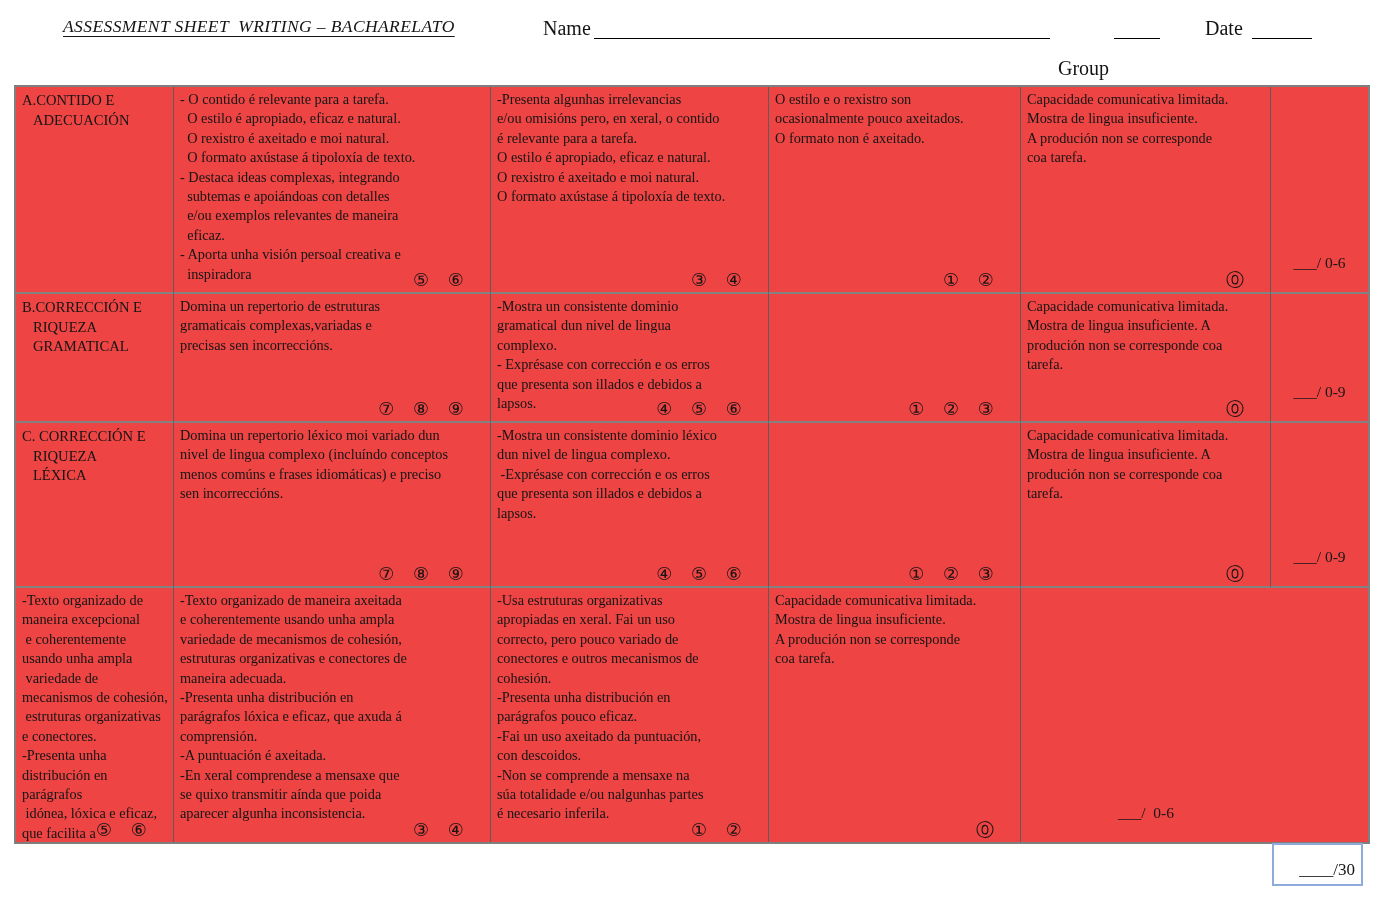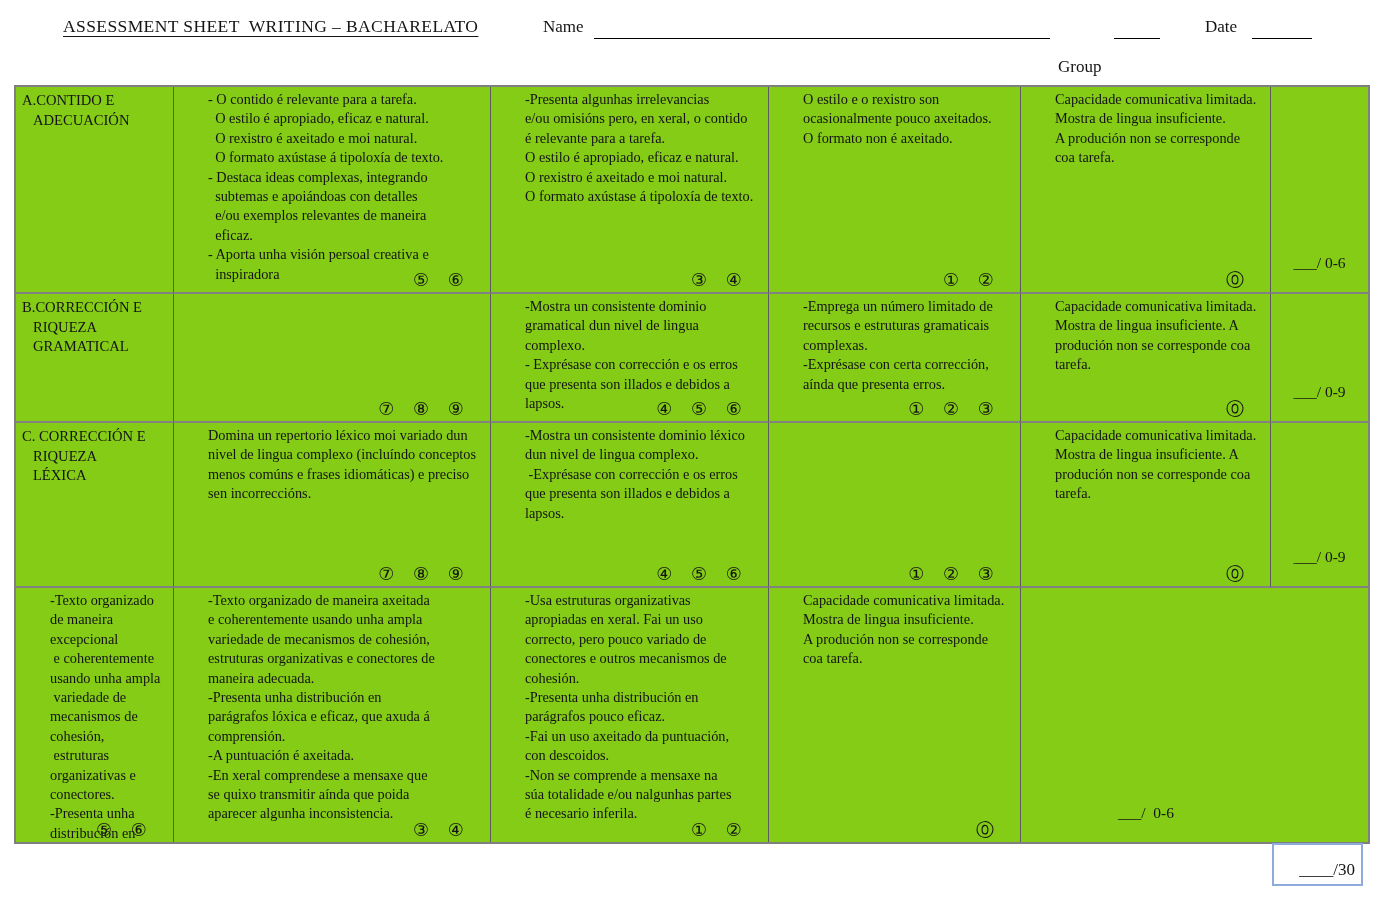--- a/index.html
+++ b/index.html
@@ -4,51 +4,51 @@
 <style>
   html,body{margin:0;padding:0;}
   body{
     width:1385px;height:911px;background:#ffffff;position:relative;
     font-family:"Liberation Serif", serif;color:#141414;
   }
   
   .hdr-item{position:absolute;white-space:pre;}
   .title{
     left:63px;top:16px;font-size:17.5px;letter-spacing:.4px;
-    text-decoration:underline;text-underline-offset:4px;
-  }
-  .lbl{font-size:17px;}
+    text-decoration:underline;text-underline-offset:4px;font-style:italic;
+  }
+  .lbl{font-size:20px;}
   .name-lbl{left:543px;top:17px;}
   .group-lbl{left:1058px;top:17px;margin-top:40px;}
   .date-lbl{left:1205px;top:17px;}
   .blank{position:absolute;height:0;border-bottom:1.4px solid #000;}
   .name-line{left:594px;top:38px;width:456px;}
   .group-line{left:1114px;top:38px;width:46px;}
   .date-line{left:1252px;top:38px;width:60px;}
   
   .rubric{
     position:absolute;left:14px;top:85px;
     display:grid;
     grid-template-columns:158px 317px 278px 252px 250px 97px;
     grid-template-rows:207px 129px 165px 254px;
     border:2px solid #7f7f7f;
-    background:#84cc16;
+    background:#ef4444;
   }
   .cell{
     position:relative;overflow:hidden;
     border-right:1.5px solid #5c5c5c;
     border-bottom:2.5px solid #828282;
     font-size:14.3px;line-height:19.4px;
   }
   .cell.last-col{border-right:none;}
   .cell.last-row{border-bottom:none;}
   .label{
     white-space:pre-wrap;padding:4px 2px 0 6px;font-size:14.6px;line-height:19.6px;
   }
-  .txt{white-space:pre-wrap;padding:3px 5px 0 6px;margin-left:28px;}
+  .txt{white-space:pre-wrap;padding:3px 5px 0 6px;}
   .marks{
     position:absolute;bottom:3px;right:26px;white-space:pre;
     font-family:"DejaVu Sans", sans-serif;font-size:18px;word-spacing:13px;
     color:#141414;
   }
   .score{
     display:flex;align-items:flex-end;justify-content:center;
     padding-bottom:20px;font-size:15.5px;white-space:pre;
   }
   
@@ -109,37 +109,35 @@
 A produción non se corresponde
 coa tarefa.</div>
     <div class="marks">⓪</div>
   </div>
   <div class="cell last-col score">___/ 0-6</div>
 
   <div class="cell label">B.CORRECCIÓN E
    RIQUEZA
    GRAMATICAL</div>
   <div class="cell">
+    <div class="txt">Domina un repertorio de estruturas
+gramaticais complexas,variadas e
+precisas sen incorreccións.</div>
     <div class="marks">⑦ ⑧ ⑨</div>
   </div>
   <div class="cell">
     <div class="txt">-Mostra un consistente dominio
 gramatical dun nivel de lingua
 complexo.
 - Exprésase con corrección e os erros
 que presenta son illados e debidos a
 lapsos.</div>
     <div class="marks">④ ⑤ ⑥</div>
   </div>
   <div class="cell">
-    <div class="txt">-Emprega un número limitado de
-recursos e estruturas gramaticais
-complexas.
--Exprésase con certa corrección,
-aínda que presenta erros.</div>
     <div class="marks">① ② ③</div>
   </div>
   <div class="cell">
     <div class="txt">Capacidade comunicativa limitada.
 Mostra de lingua insuficiente. A
 produción non se corresponde coa
 tarefa.</div>
     <div class="marks">⓪</div>
   </div>
   <div class="cell last-col score">___/ 0-9</div>

